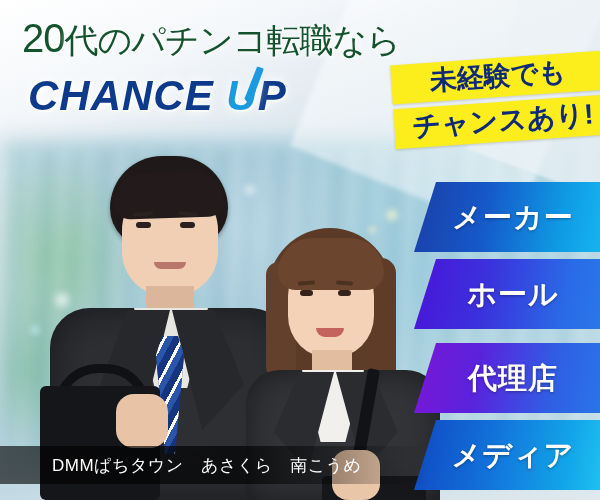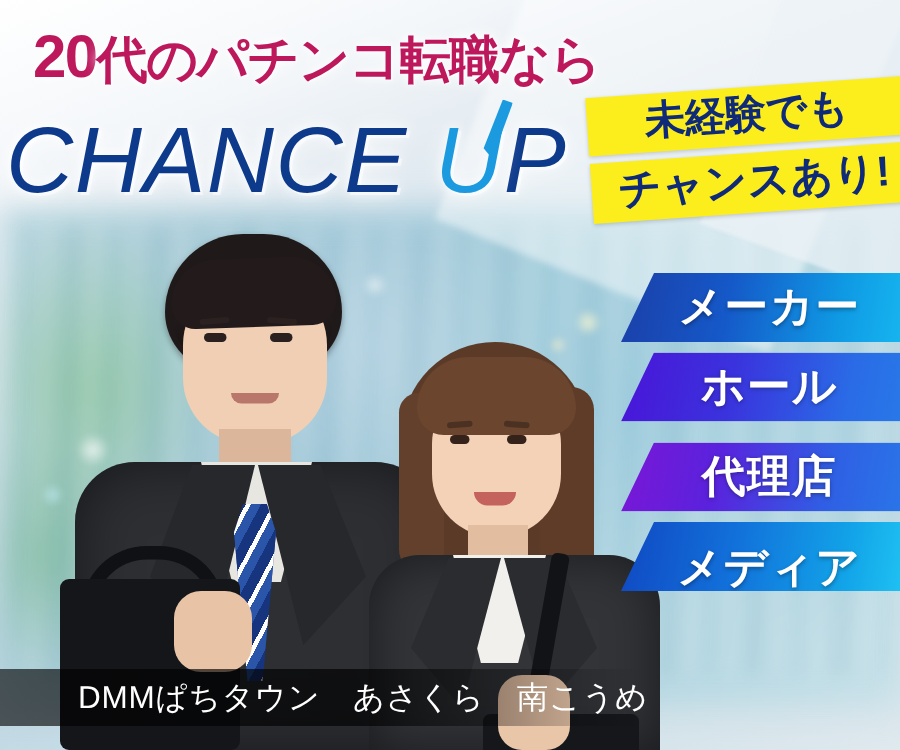--- a/index.html
+++ b/index.html
@@ -102,56 +102,56 @@
   .woman .lapL{position:absolute;left:34px;top:144px;width:60px;height:100px;background:#2a2c30;
      clip-path:polygon(42% 0,100% 0,56% 100%,0 60%);}
   .woman .lapR{position:absolute;left:96px;top:144px;width:62px;height:100px;background:#2a2c30;
      clip-path:polygon(0 0,58% 0,100% 60%,44% 100%);}
   .woman .strap{position:absolute;left:116px;top:140px;width:12px;height:140px;background:#121317;transform:rotate(10deg);border-radius:4px;}
   .woman .bag{position:absolute;left:82px;top:248px;width:104px;height:104px;background:#16171b;border-radius:5px;}
   .woman .hand{position:absolute;left:92px;top:222px;width:48px;height:50px;background:#eac6a9;border-radius:16px;}
 
   
   .headline{position:absolute;left:22px;top:16px;white-space:nowrap;
-     font-size:40px;font-weight:700;color:#be185d;letter-spacing:-1px;
+     font-size:40px;font-weight:400;color:#14532d;letter-spacing:-1px;
      text-shadow:0 0 6px rgba(255,255,255,.95),0 0 12px rgba(255,255,255,.85),1px 1px 0 rgba(255,255,255,.8);}
   .headline .small{font-size:34px;}
 
-  .chance{position:absolute;left:4px;top:72px;white-space:nowrap;
-     font-size:62px;font-weight:400;font-style:italic;color:#0e3a8c;letter-spacing:1px;
+  .chance{position:absolute;left:28px;top:72px;white-space:nowrap;
+     font-size:42px;font-weight:700;font-style:italic;color:#0e3a8c;letter-spacing:1px;
      text-shadow:0 0 8px rgba(255,255,255,.95),0 0 16px rgba(255,255,255,.8),2px 2px 0 rgba(255,255,255,.55);}
   .chance .u-wrap{position:relative;display:inline-block;color:#1b9ae0;}
   .chance .swoosh{position:absolute;right:-4px;top:-6px;width:18px;height:40px;background:#1b9ae0;
      clip-path:polygon(62% 0,100% 4%,46% 100%,10% 84%);transform:rotate(6deg);}
 
   
   .badge{position:absolute;right:-4px;top:58px;transform:rotate(-4deg);}
   .badge .line{background:#fcee1c;color:#0e2a78;font-weight:700;font-size:27px;
      padding:5px 16px 7px 18px;line-height:1;margin-bottom:5px;display:block;white-space:nowrap;text-align:center;
      box-shadow:0 1px 3px rgba(0,0,0,.18);}
   .badge .line.l2{font-size:28px;padding-right:12px;}
 
   
   .cats{position:absolute;right:0;top:182px;width:186px;}
-  .cat{position:relative;height:46px;margin-bottom:7px;display:flex;align-items:center;
+  .cat{position:relative;height:70px;margin-bottom:7px;display:flex;align-items:center;
      clip-path:polygon(22px 0,100% 0,100% 100%,0 100%);}
   .cat span{width:100%;text-align:center;color:#fff;font-size:29px;font-weight:700;line-height:1;
      padding-left:14px;padding-right:2px;letter-spacing:1px;
      text-shadow:0 1px 3px rgba(0,0,0,.35);}
   .cat.c1{background:linear-gradient(100deg,#1b3fa8 0%,#1558c8 38%,#0f9ae4 78%,#16b4ef 100%);}
   .cat.c2{background:linear-gradient(100deg,#4a14d8 0%,#3a33dd 40%,#2a6ae6 80%,#2878e8 100%);justify-content:center;}
   .cat.c3{background:linear-gradient(100deg,#1537a4 0%,#1257c6 38%,#0f94e2 78%,#19b2ee 100%);}
   .cat.c4{background:linear-gradient(100deg,#7a17d6 0%,#5a22dd 34%,#2f5fe4 74%,#2a74e8 100%);margin-top:14px;}
-  .cat.c5{background:linear-gradient(100deg,#1048c2 0%,#1270da 40%,#12a3e8 80%,#1ec0f2 100%);align-items:flex-end;}
+  .cat.c5{background:linear-gradient(100deg,#1048c2 0%,#1270da 40%,#12a3e8 80%,#1ec0f2 100%);}
 
   
   .caption{position:absolute;left:0;bottom:16px;width:430px;height:38px;
      background:linear-gradient(90deg,rgba(0,0,0,.62) 0%,rgba(0,0,0,.68) 55%,rgba(0,0,0,0) 100%);
      display:flex;align-items:center;}
-  .caption span{color:#fff;font-size:21px;padding-left:52px;white-space:nowrap;letter-spacing:.5px;}
+  .caption span{color:#fff;font-size:17px;padding-left:52px;white-space:nowrap;letter-spacing:.5px;}
 </style>
 </head>
 <body>
 
 <div class="banner">
 
   <div class="bg-base"></div>
   <div class="bg-city"></div>
   <div class="bg-verticals"></div>
   <div class="bg-diag1"></div>

